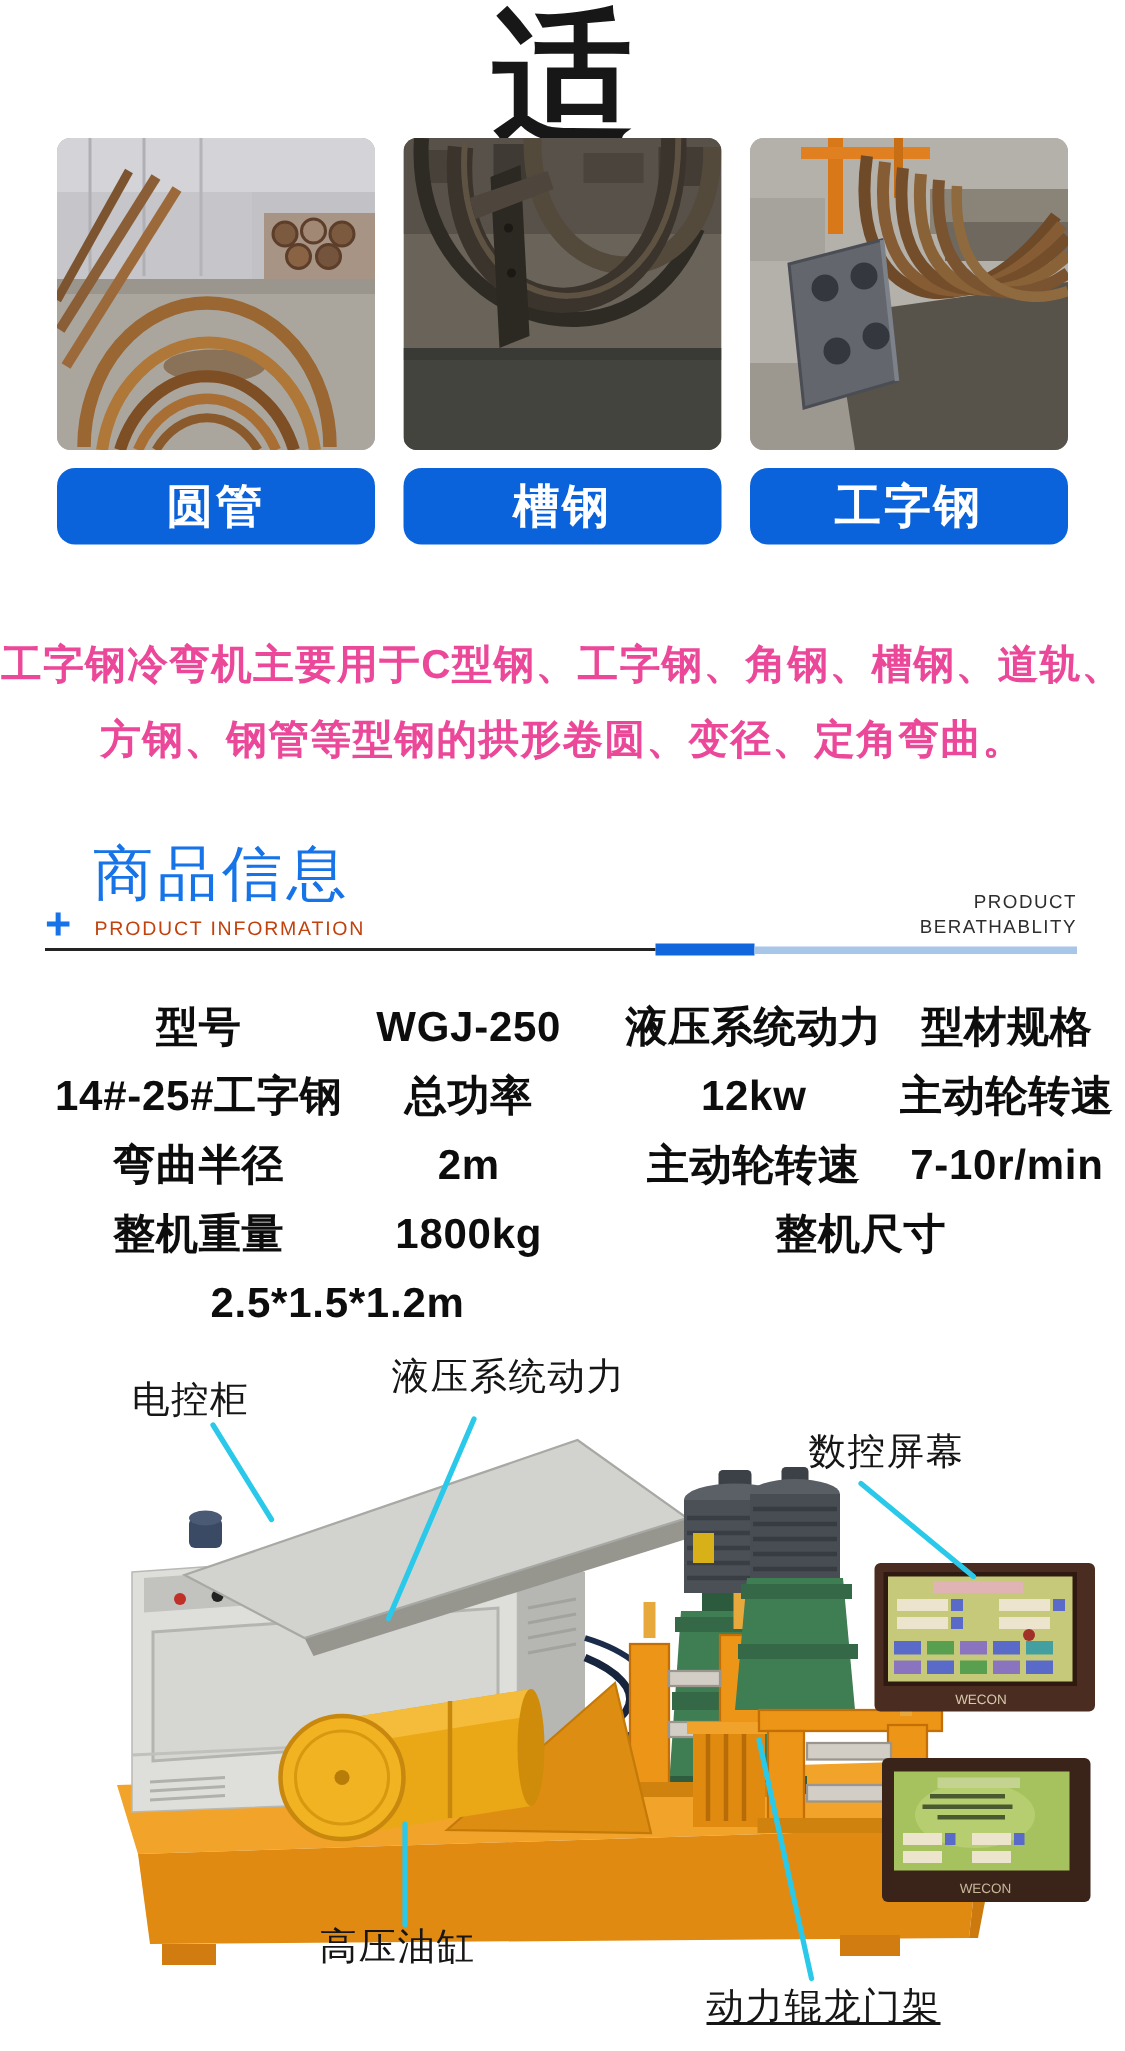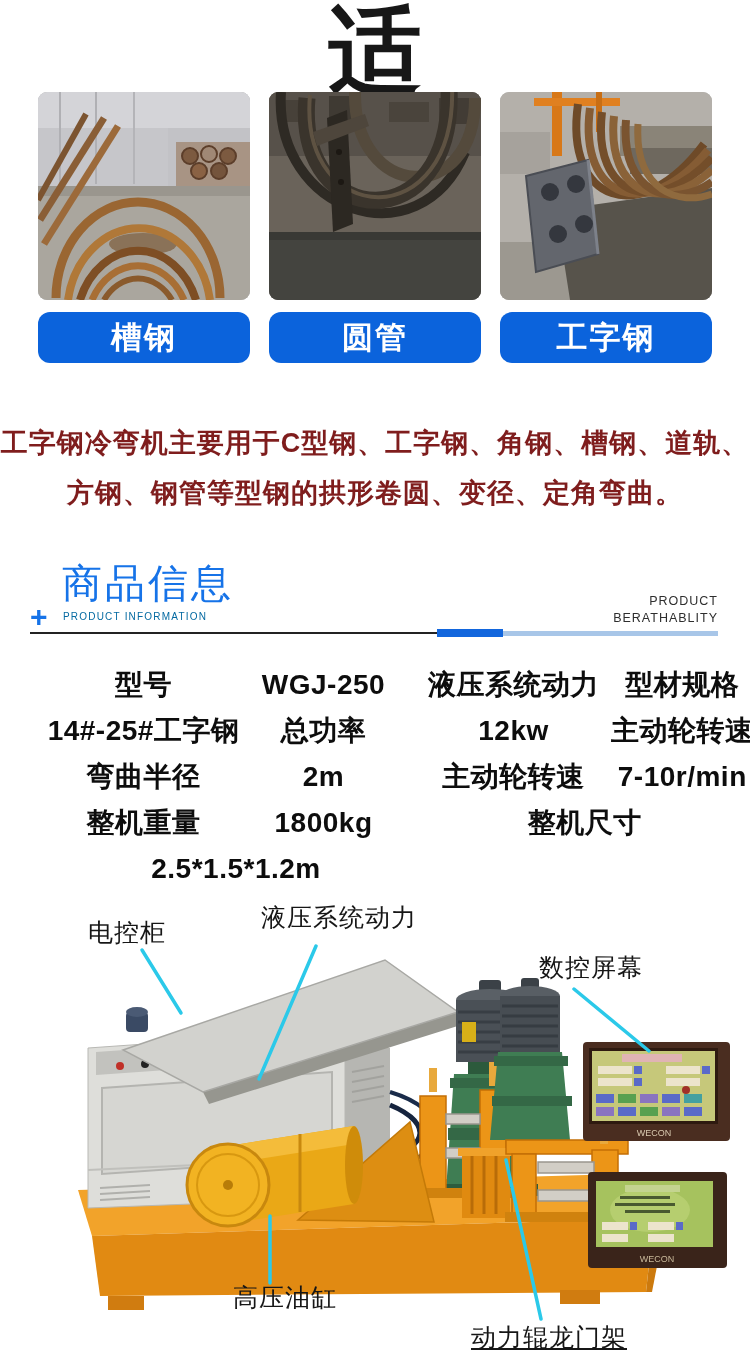--- a/index.html
+++ b/index.html
@@ -16,50 +16,50 @@
   .photo{flex:1;height:208px;border-radius:9px;overflow:hidden;background:#bbb;}
   .photo svg{display:block;width:100%;height:100%;}
 
   
   .chips{position:absolute;top:312px;left:38px;width:674px;display:flex;gap:19px;}
   .chip{flex:1;height:51px;border-radius:12px;background:#0b63dc;color:#fff;
         font-size:31px;font-weight:700;text-align:center;line-height:51px;letter-spacing:2px;}
 
   
   .desc{position:absolute;top:418px;left:0;width:750px;text-align:center;
-        font-size:27px;font-weight:700;color:#7f1d1d;line-height:50px;letter-spacing:1px;}
+        font-size:27px;font-weight:700;color:#ec4899;line-height:50px;letter-spacing:1px;}
 
   
   .sect{position:absolute;top:560px;left:30px;width:690px;height:84px;}
   .sect .plus{position:absolute;left:0;top:42px;color:#1673e8;font-size:30px;font-weight:700;line-height:30px;}
   .sect .title{position:absolute;left:32px;top:0;color:#1673e8;font-size:40px;font-weight:400;letter-spacing:3px;line-height:46px;}
-  .sect .sub{position:absolute;left:33px;top:51px;color:#0369a1;font-size:10px;letter-spacing:1.2px;}
+  .sect .sub{position:absolute;left:33px;top:51px;color:#c2410c;font-size:13px;letter-spacing:1.2px;}
   .sect .tagline{position:absolute;right:2px;top:33px;text-align:right;color:#2e2e2e;
                  font-size:12.5px;line-height:17px;letter-spacing:1px;}
   .divider{position:absolute;left:0;top:68px;width:690px;height:10px;display:flex;align-items:center;}
   .divider .d1{width:407px;height:2px;background:#232323;}
   .divider .d2{width:66px;height:8px;background:#1266dd;}
   .divider .d3{width:215px;height:5px;background:#a8c6e8;}
 
   
-  .specs{position:absolute;top:662px;left:56px;width:665px;
+  .specs{position:absolute;top:662px;left:45px;width:665px;
          display:grid;grid-template-columns:175px 185px 195px 1fr;grid-auto-rows:46px;}
   .specs .cell{display:flex;align-items:center;justify-content:center;
                font-size:28px;font-weight:700;color:#0d0d0d;white-space:nowrap;letter-spacing:0.5px;}
   .specs .span2{grid-column:span 2;}
 
   
   .machine{position:absolute;top:900px;left:0;width:750px;height:467px;}
   .machine svg{position:absolute;left:0;top:0;}
   .callout-label{position:absolute;font-size:25px;font-weight:500;color:#161616;
                  white-space:nowrap;letter-spacing:1px;}
   .lbl-cabinet{left:88px;top:16px;}
   .lbl-motor{left:261px;top:1px;}
   .lbl-screen{left:539px;top:51px;}
-  .lbl-cylinder{left:213px;top:381px;margin-left:20px;}
+  .lbl-cylinder{left:213px;top:381px;}
   .lbl-gantry{left:471px;top:421px;text-decoration:underline;}
 </style>
 </head>
 <body>
 
 <div id="page">
 
   <div class="hero">适</div>
 
   <div class="gallery">
@@ -131,22 +131,22 @@
         <line x1="88" y1="68" x2="98" y2="162" stroke="#7d818a" stroke-width="3"></line>
         <circle cx="50" cy="100" r="9" fill="#34373e"></circle>
         <circle cx="76" cy="92" r="9" fill="#34373e"></circle>
         <circle cx="58" cy="142" r="9" fill="#34373e"></circle>
         <circle cx="84" cy="132" r="9" fill="#34373e"></circle>
       </svg>
     </div>
   </div>
 
   <div class="chips">
+    <div class="chip">圆管</div>
     <div class="chip">槽钢</div>
-    <div class="chip">圆管</div>
     <div class="chip">工字钢</div>
   </div>
 
   <div class="desc">
     <div>工字钢冷弯机主要用于C型钢、工字钢、角钢、槽钢、道轨、</div>
     <div>方钢、钢管等型钢的拱形卷圆、变径、定角弯曲。</div>
   </div>
 
   <div class="sect">
     <div class="plus">+</div>

